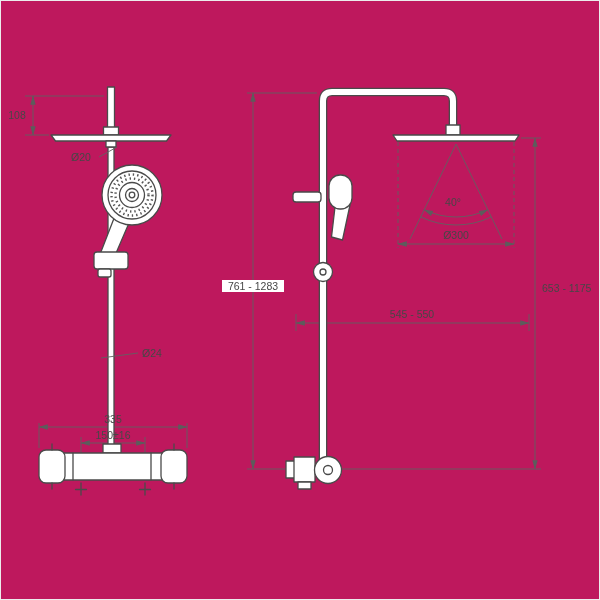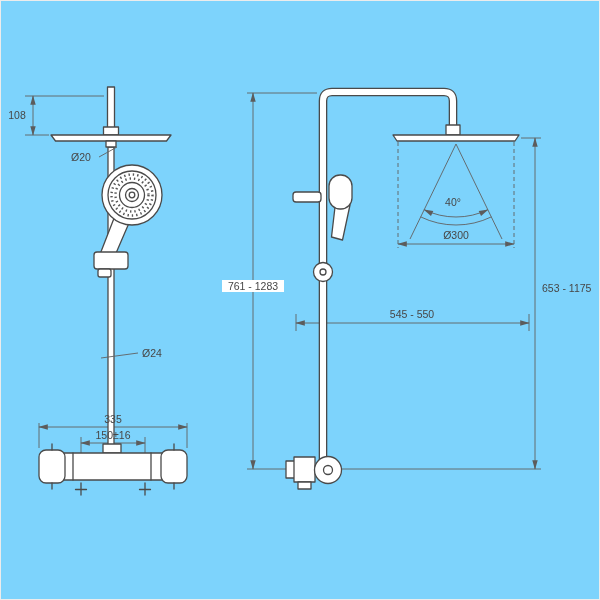--- a/index.html
+++ b/index.html
@@ -1,17 +1,17 @@
 <!DOCTYPE html>
 <html><head>
 <meta charset="utf-8">
 <style>
   html,body{margin:0;padding:0;background:#ffffff;}
   .canvas{
-    width:600px;height:600px;background:#7dd3fc;
+    width:600px;height:600px;background:#be185d;
     border:1px solid #ececec;box-sizing:border-box;
     position:relative;overflow:hidden;
     font-family:"Liberation Sans","DejaVu Sans",sans-serif;
   }
   svg{display:block;}
   .geo{stroke:#4a4a4a;stroke-width:1.3;fill:#ffffff;stroke-linejoin:round;}
   .geo .ln{fill:none;stroke-linecap:round;}
   .dim path, .dim{stroke:#616161;stroke-width:0.9;fill:none;}
   .dash{stroke-dasharray:4 3;}
   .dots{stroke-dasharray:1.4 3;stroke-width:2.4;fill:none;stroke:#565656;}

